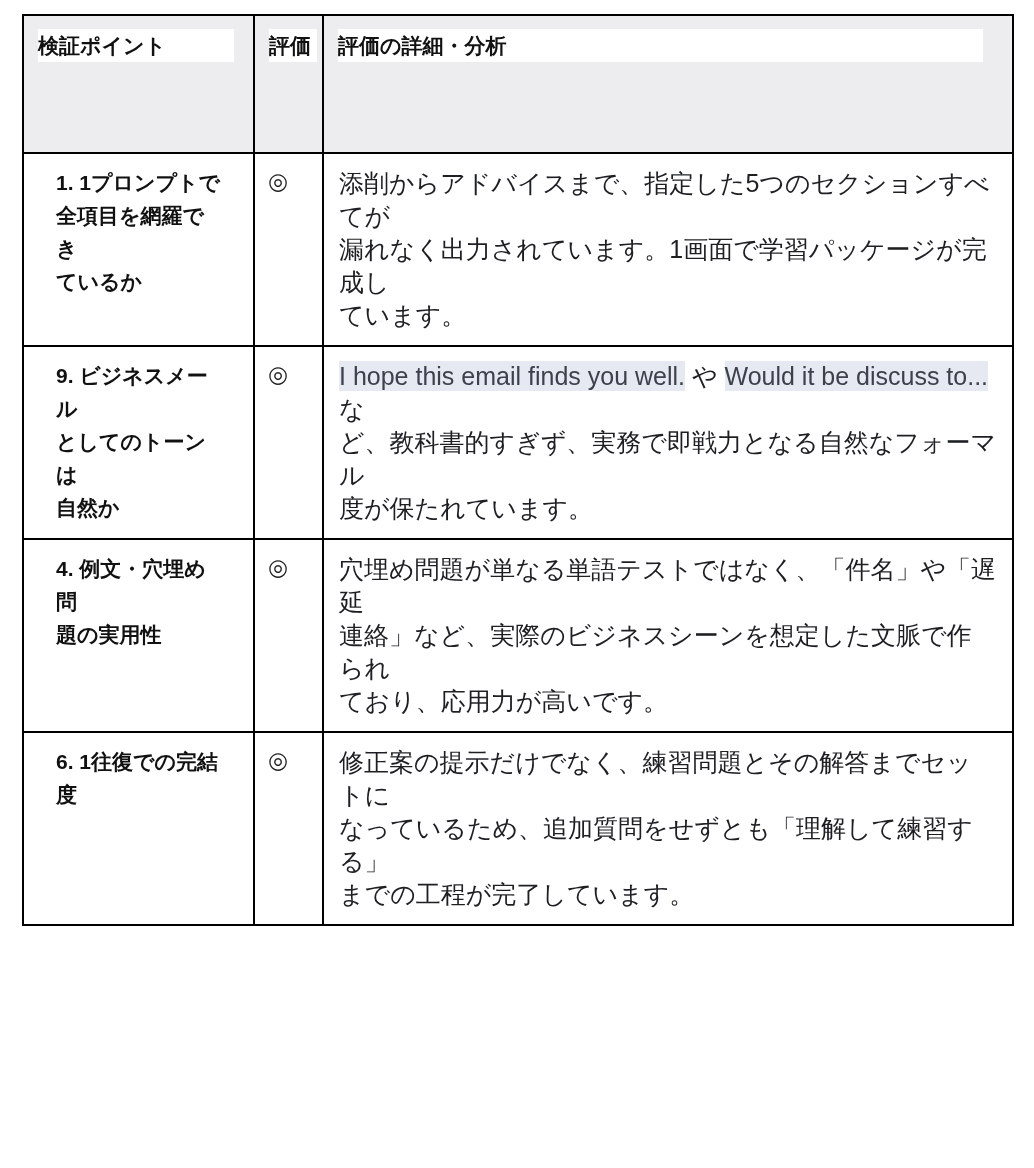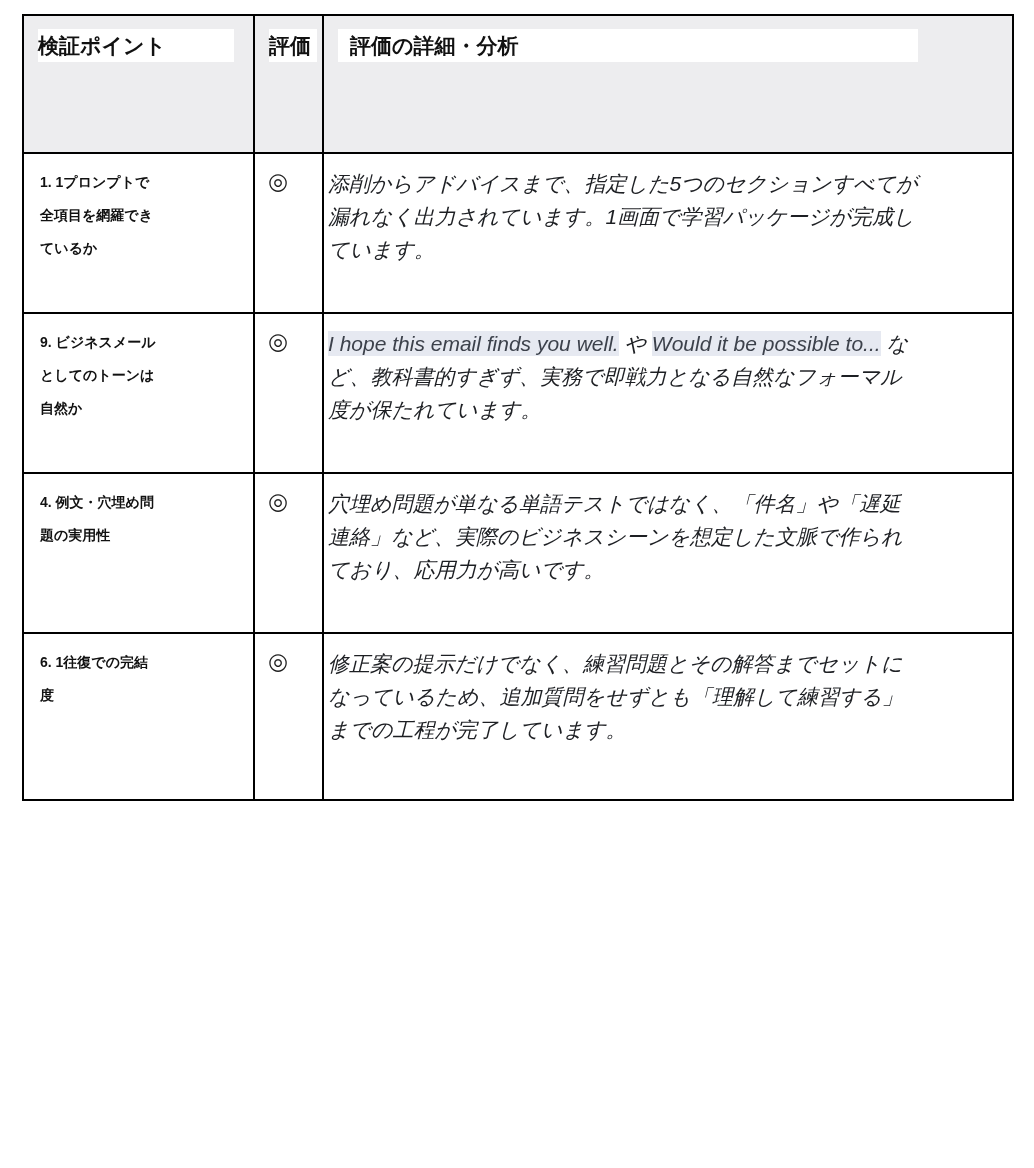--- a/index.html
+++ b/index.html
@@ -45,52 +45,51 @@
     color: #111;
     padding: 13px 12px 13px 14px;
     margin-left: 6px;
   }
   .hl-white {
     background: var(--white-hl);
     display: inline-block;
   }
   .hl-white.w-point  { width: 196px; }
   .hl-white.w-rating { width: 48px; }
-  .hl-white.w-detail { width: 580px; padding-left: 12px; }
+  .hl-white.w-detail { width: 645px; }
 
   tbody tr { height: 160px; }
   tbody tr:nth-child(4) { height: 167px; border-radius: 9px; }
   tbody tr:nth-child(6) { height: 177px; }
 
   td.point {
     font-weight: bold;
-    font-size: 14px;
+    font-size: 21px;
     line-height: 33px;
     color: #111;
-    padding: 12px 16px;
+    padding: 12px 32px;
     white-space: pre-wrap;
   }
   td.rating {
     font-size: 23px;
     line-height: 31px;
     color: #1d1d1d;
     padding: 12px 4px 4px 13px;
   }
   td.rating.small-mark {
     font-size: 15px;
     padding-top: 15px;
     padding-left: 17px;
   }
   td.detail {
-    font-size: 21px;
+    font-size: 25px;
     line-height: 33px;
     color: var(--text-main);
-    padding: 13px 4px;
+    padding: 13px 15px;
     white-space: pre-wrap;
-    font-style: italic;
   }
   .seg-hl {
     background: var(--inline-hl);
     color: var(--text-hl);
     padding: 1px 0;
   }
 </style>
 </head>
 <body>
 
@@ -122,21 +121,21 @@
           <td class="rating">◎</td>
           <td class="detail"><span>添削からアドバイスまで、指定した5つのセクションすべてが
 漏れなく出力されています。1画面で学習パッケージが完成し
 ています。</span></td>
         </tr>
         <tr>
           <td class="point">9. ビジネスメール
 としてのトーンは
 自然か</td>
           <td class="rating">◎</td>
-          <td class="detail"><span class="seg-hl">I hope this email finds you well.</span><span> や </span><span class="seg-hl">Would it be possible to...</span><span> な
+          <td class="detail"><span class="seg-hl">I hope this email finds you well.</span><span> や </span><span class="seg-hl">Would it be discuss to...</span><span> な
 ど、教科書的すぎず、実務で即戦力となる自然なフォーマル
 度が保たれています。</span></td>
         </tr>
         <tr>
           <td class="point">4. 例文・穴埋め問
 題の実用性</td>
           <td class="rating">◎</td>
           <td class="detail"><span>穴埋め問題が単なる単語テストではなく、「件名」や「遅延
 連絡」など、実際のビジネスシーンを想定した文脈で作られ
 ており、応用力が高いです。</span></td>

